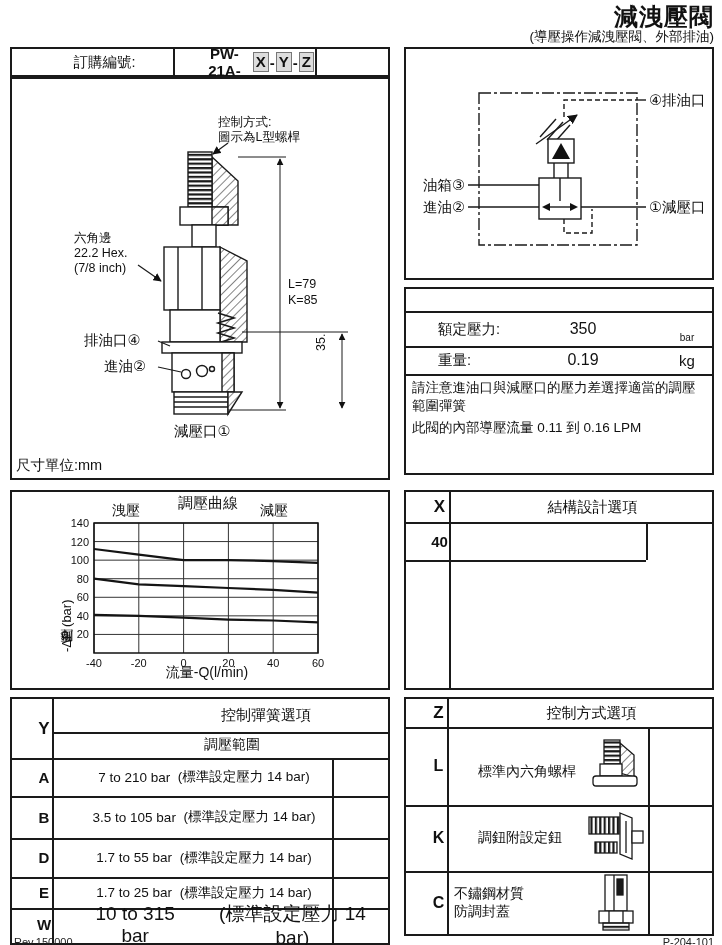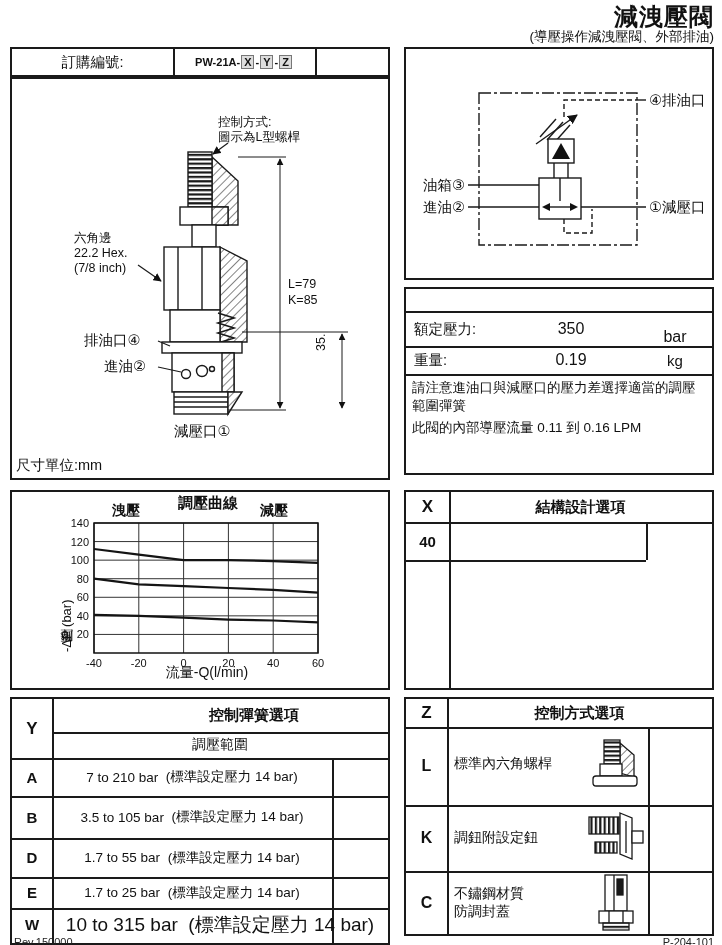--- a/index.html
+++ b/index.html
@@ -6,23 +6,23 @@
   body { background:#888; }
   .page {
     position: relative; width: 722px; height: 945px; background: #fff;
     font-family: "Liberation Sans", "DejaVu Sans", sans-serif; color: #111;
     overflow: hidden; margin: 0 auto;
   }
   .abs { position: absolute; }
   .box { position: absolute; border: 2px solid #1a1a1a; background: #fff; }
   .hline { position: absolute; background: #1a1a1a; height: 1.5px; }
   .vline { position: absolute; background: #1a1a1a; width: 1.5px; }
-  .cell { position: absolute; display: flex; align-items: center; justify-content: center; text-align: center; }
+  .cell { position: absolute; display: flex; align-items: center; justify-content: center; text-align: center; padding-left: 24px; }
   .cell.left { justify-content: flex-start; text-align: left; }
-  .b { font-weight: bold; }
+  .b { font-weight: normal; }
   .code-letter { font-weight: bold; font-size: 17px; }
   .row-code { font-weight: bold; font-size: 15px; }
   .page-title { position: absolute; right: 8px; top: 1px; font-size: 24px; font-weight: bold; letter-spacing: 1px; }
   .page-subtitle { position: absolute; right: 8px; top: 28px; font-size: 13.5px; font-weight: normal; }
   .codebox { display: inline-block; border: 1px solid #777; background: #ddd; padding: 0 2px; font-weight: bold; line-height: 1.15; margin: 0 1px; }
   .note-text { line-height: 1.3; font-size: 13.5px; }
   .footer-text { position: absolute; font-size: 11px; color: #222; }
   svg text { font-family: "Liberation Sans", "DejaVu Sans", sans-serif; }
 </style>
 </head>
@@ -50,21 +50,21 @@
 
 <div class="page">
 
   <div class="page-title">減洩壓閥</div>
   <div class="page-subtitle">(導壓操作減洩壓閥、外部排油)</div>
 
   <div class="box" style="left:10px;top:47px;width:380px;height:30px">
     <div class="vline" style="left:161px;top:0;height:26px"></div>
     <div class="vline" style="left:303px;top:0;height:26px"></div>
     <div class="cell" style="left:0;top:0;width:161px;height:26px;font-size:14.5px">訂購編號:</div>
-    <div class="cell" style="left:161px;top:0;width:142px;height:26px;font-size:11px;font-weight:bold">
+    <div class="cell" style="left:161px;top:0;width:142px;height:26px;font-size:15px;font-weight:bold">
       <span>PW-21A-</span>
         <span class="codebox">X</span>
         <span>-</span>
         <span class="codebox">Y</span>
         <span>-</span>
         <span class="codebox">Z</span>
     </div>
   </div>
 
   <div class="box" style="left:10px;top:77px;width:380px;height:403px">
@@ -173,21 +173,21 @@
         <text x="59" y="163" text-anchor="end">進油②</text>
         <text x="243" y="163">①減壓口</text>
       </g>
     </svg>
   </div>
 
   <div class="box" style="left:404px;top:287px;width:310px;height:188px">
     <div class="hline" style="left:0;top:22px;width:306px"></div>
     <div class="cell left" style="left:8px;top:24px;width:120px;height:32px;font-size:14.5px">額定壓力:</div>
     <div class="cell" style="left:110px;top:24px;width:110px;height:32px;font-size:16px">350</div>
-    <div class="cell" style="left:240px;top:24px;width:58px;height:48px;font-size:16px">bar</div>
+    <div class="cell" style="left:240px;top:24px;width:58px;height:48px;font-size:10px">bar</div>
     <div class="hline" style="left:0;top:57px;width:306px"></div>
     <div class="cell left" style="left:8px;top:58px;width:120px;height:26px;font-size:14.5px">重量:</div>
     <div class="cell" style="left:110px;top:58px;width:110px;height:26px;font-size:16px">0.19</div>
     <div class="cell" style="left:240px;top:58px;width:58px;height:26px;font-size:15px">kg</div>
     <div class="hline" style="left:0;top:85px;width:306px"></div>
     <div class="abs note-text" style="left:6px;top:90px;width:296px">請注意進油口與減壓口的壓力差選擇適當的調壓範圍彈簧</div>
     <div class="abs note-text" style="left:6px;top:130px;width:296px">此閥的內部導壓流量 0.11 到 0.16 LPM</div>
   </div>
 
   <div class="box" style="left:10px;top:490px;width:380px;height:200px">
@@ -270,21 +270,21 @@
   </div>
 
   <div class="box" style="left:404px;top:697px;width:310px;height:239px">
     <div class="vline" style="left:41px;top:0;height:235px"></div>
     <div class="cell code-letter" style="left:0;top:0;width:41px;height:28px">Z</div>
     <div class="cell b" style="left:41px;top:0;width:265px;height:28px;font-size:15px">控制方式選項</div>
     <div class="hline" style="left:0;top:28px;width:306px"></div>
     <div class="vline" style="left:242px;top:28px;height:207px"></div>
 
     <div class="cell" style="left:0;top:28px;width:41px;height:78px;font-weight:bold;font-size:16px">L</div>
-    <div class="cell left" style="left:48px;top:28px;width:130px;height:74px;font-size:14px">標準內六角螺桿</div>
+    <div class="cell left" style="left:48px;top:36px;width:130px;height:74px;font-size:14px">標準內六角螺桿</div>
     <div class="abs" style="left:182px;top:38px">
       <svg width="54" height="58" viewBox="0 0 54 58">
         <g stroke="#1a1a1a" stroke-width="1.3" fill="none">
           <path d="M32,6 L46,18 L46,40 L32,36 Z" fill="url(#hatch)"></path>
           <rect x="16" y="3" width="16" height="24" fill="url(#hstripes)"></rect>
           <rect x="12" y="27" width="22" height="12" fill="#fff"></rect>
           <rect x="5" y="39" width="44" height="10" rx="3" fill="#fff"></rect>
         </g>
       </svg>
     </div>

